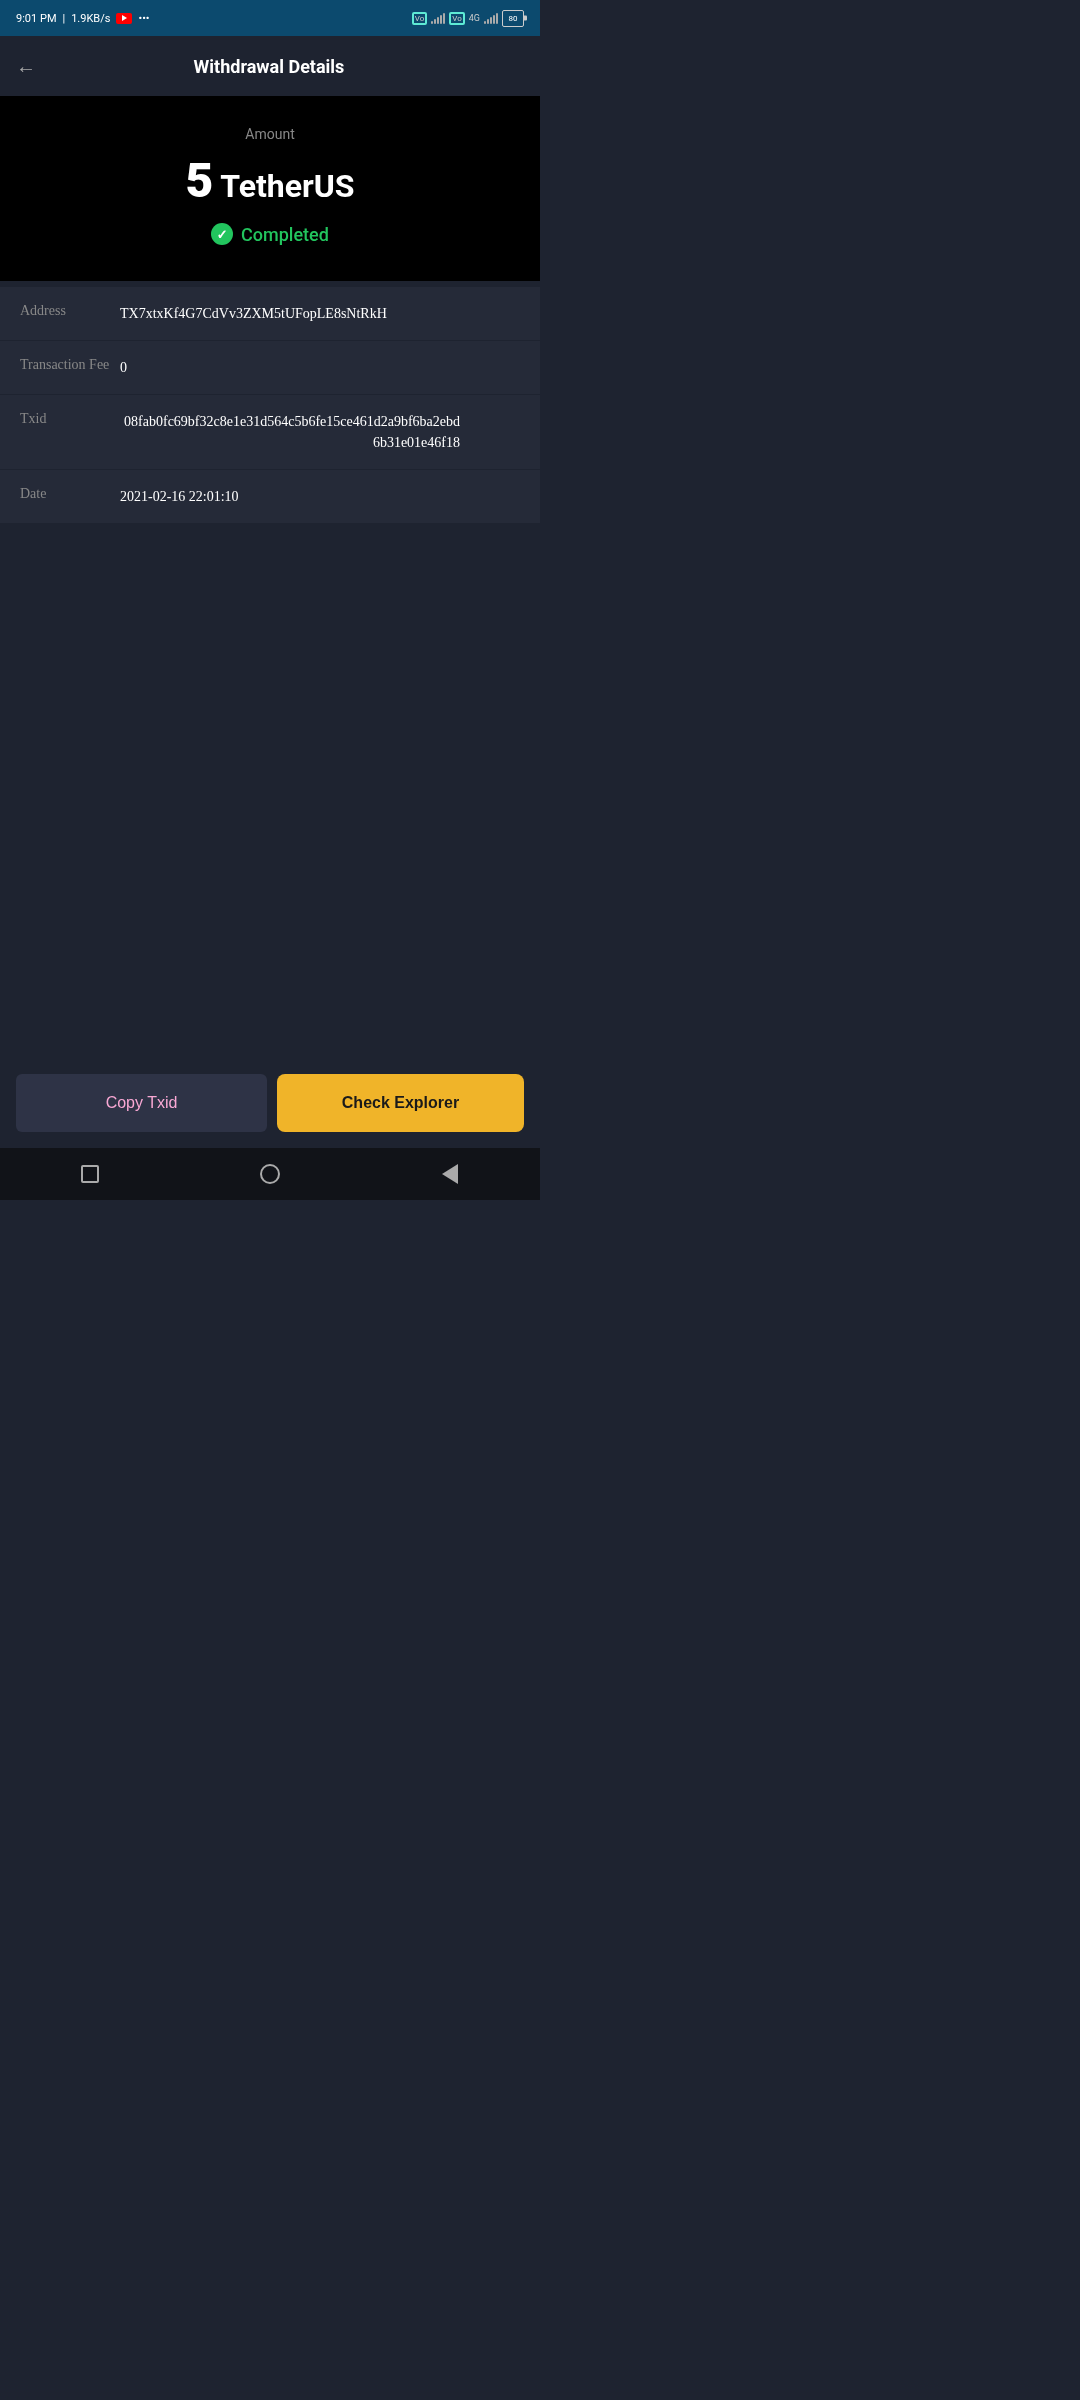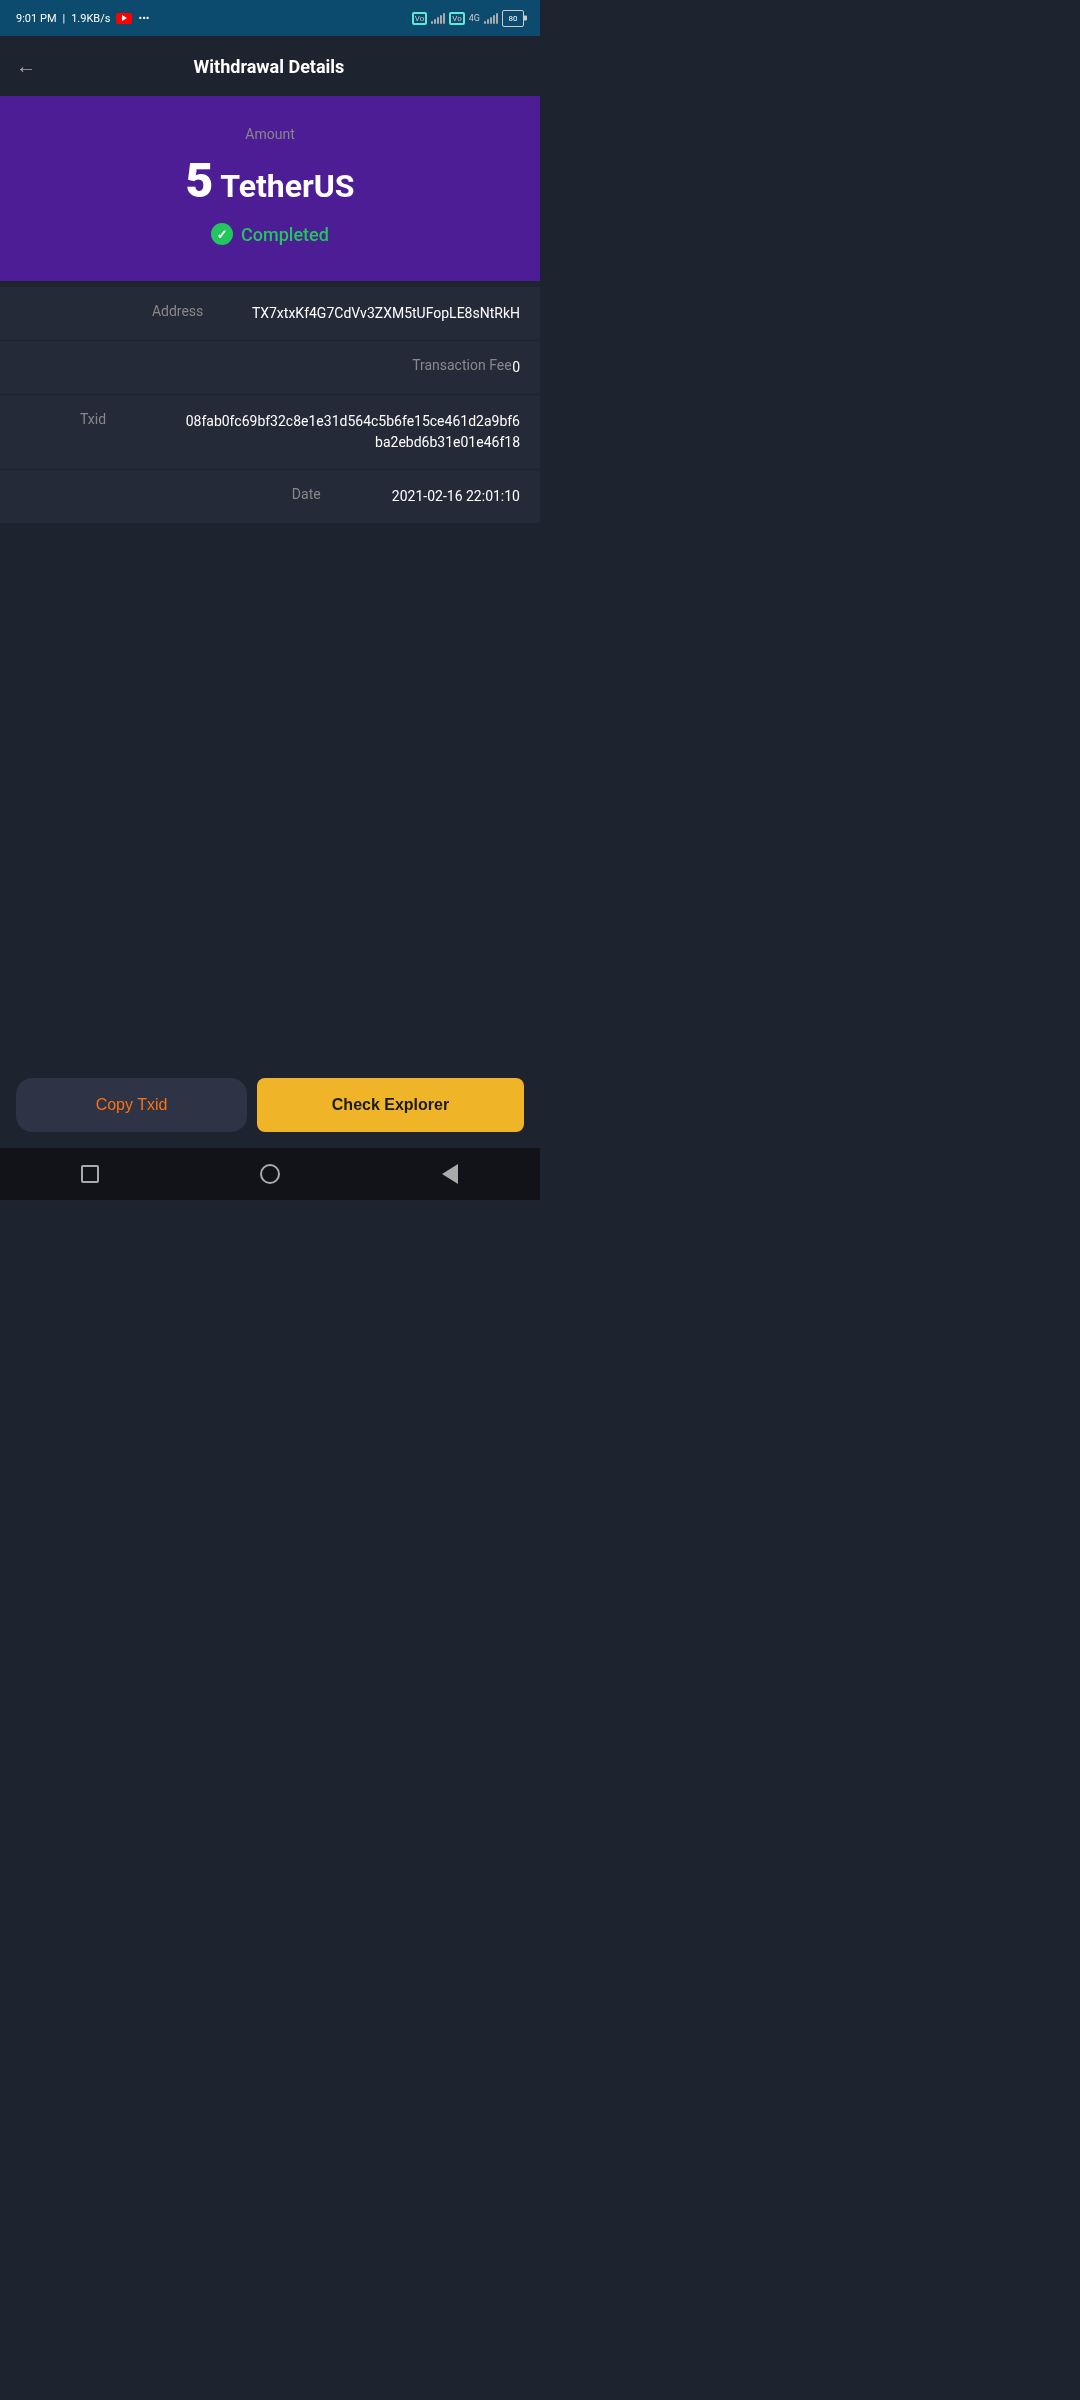--- a/index.html
+++ b/index.html
@@ -116,21 +116,21 @@
       flex: 1;
       text-align: center;
       font-size: 18px;
       font-weight: bold;
       color: #ffffff;
       margin-right: 30px;
     }
 
     
     .amount-section {
-      background-color: #4c1d95;
+      background-color: #000000;
       padding: 30px 20px 36px;
       text-align: center;
     }
     .amount-label {
       font-size: 14px;
       color: #888;
       margin-bottom: 10px;
     }
     .amount-value {
       font-size: 32px;
@@ -166,24 +166,25 @@
       font-weight: bold;
     }
 
     
     .details-section {
       background-color: #252a38;
       margin-top: 6px;
     }
     .detail-row {
       display: flex;
-      justify-content: flex-end;
+      justify-content: flex-start;
       align-items: flex-start;
       padding: 16px 20px;
       border-bottom: 1px solid #1e2330;
+      font-family: Liberation Serif, serif;
     }
     .detail-row:last-child {
       border-bottom: none;
     }
     .detail-label {
       font-size: 14px;
       color: #888;
       min-width: 100px;
       flex-shrink: 0;
     }
@@ -205,27 +206,27 @@
 
     
     .bottom-buttons {
       display: flex;
       gap: 0;
       padding: 12px 16px 16px;
       background-color: #1e2330;
     }
     .btn-copy {
       flex: 1;
-      padding: 0;
+      padding: 20px;
       background-color: #2e3346;
-      color: #f97316;
+      color: #f9a8d4;
       font-size: 16px;
       font-weight: 500;
       border: none;
-      border-radius: 16px;
+      border-radius: 6px;
       cursor: pointer;
       margin-right: 10px;
     }
     .btn-explorer {
       flex: 1;
       padding: 18px;
       background-color: #f0b429;
       color: #1a1a1a;
       font-size: 16px;
       font-weight: 700;

